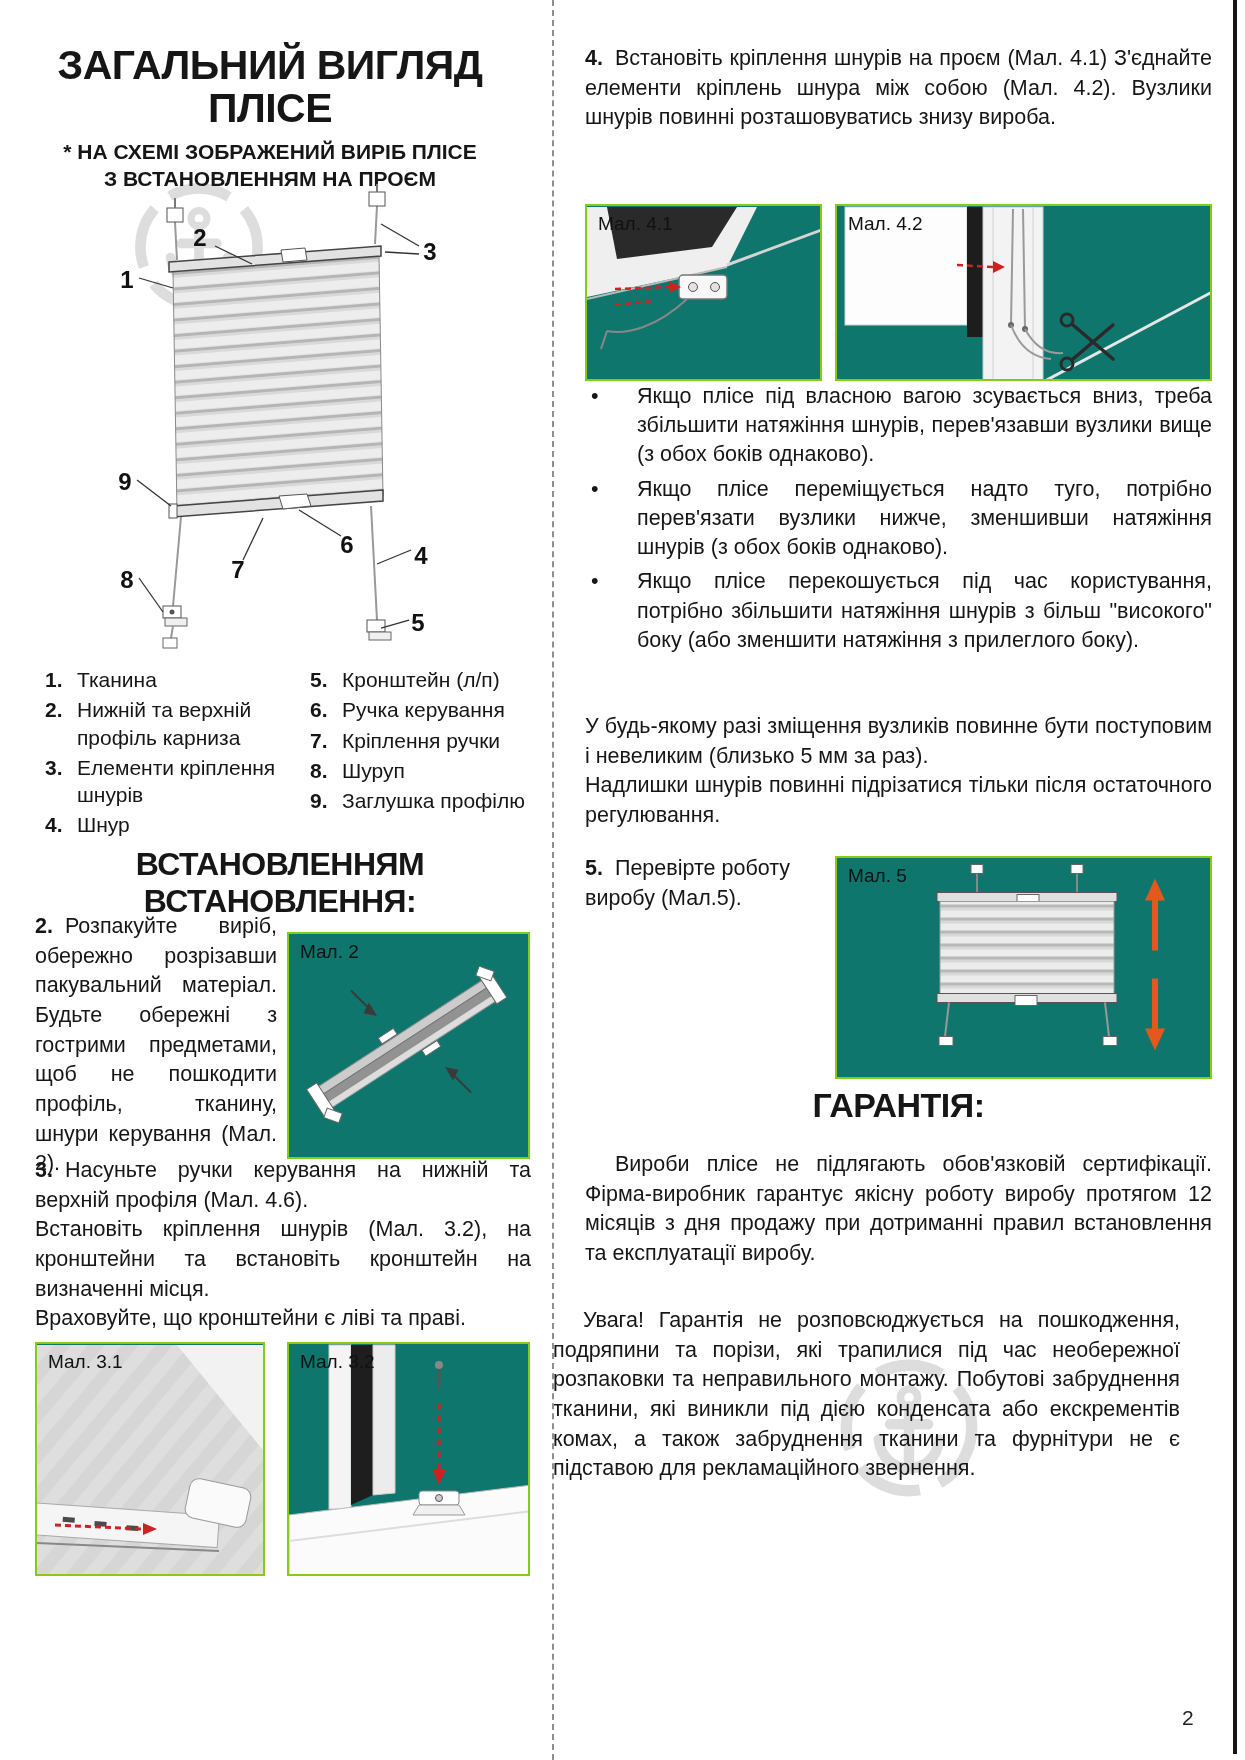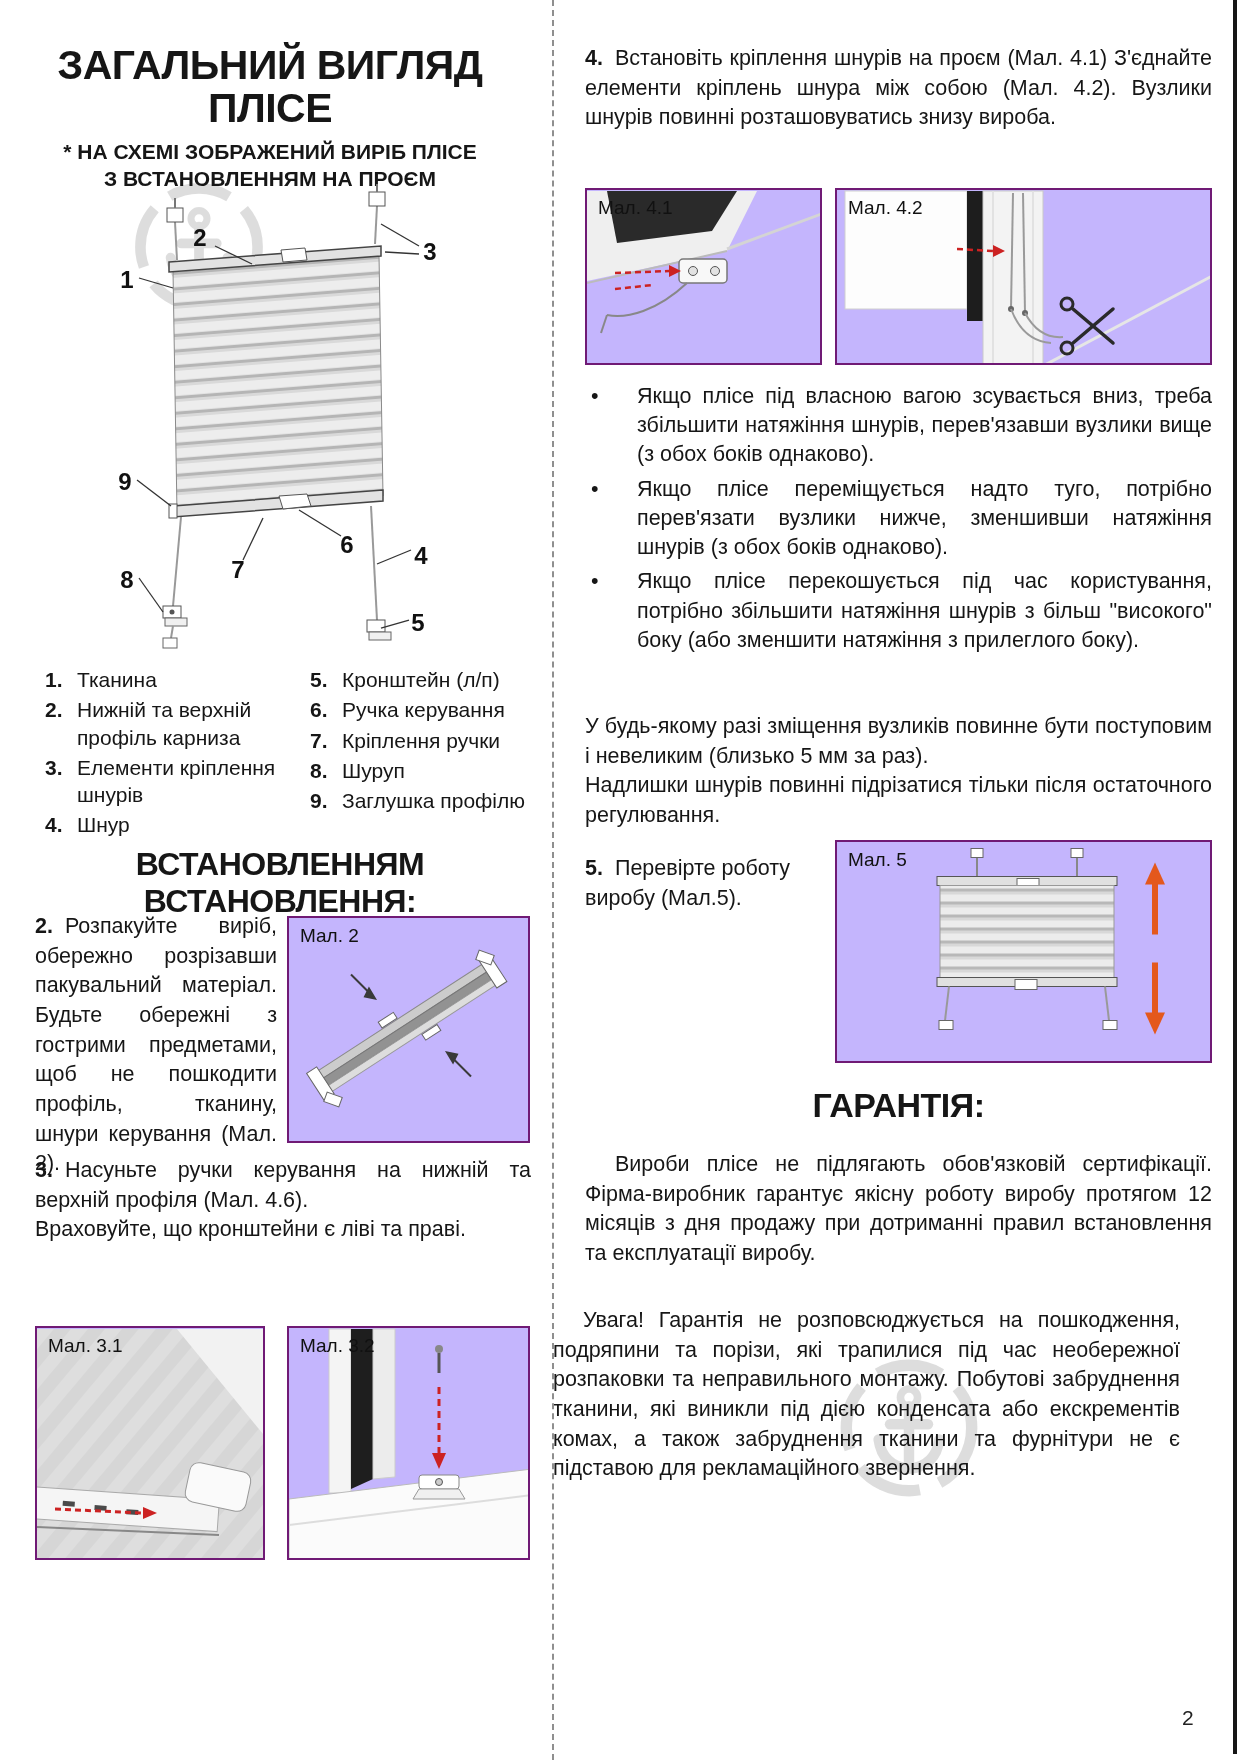--- a/index.html
+++ b/index.html
@@ -14,21 +14,21 @@
   .doc-title { font-size:41px; font-weight:700; line-height:1.04; text-align:center; letter-spacing:-.5px; font-stretch:condensed; }
   .subtitle  { font-size:21px; font-weight:700; line-height:1.3; text-align:center; font-stretch:condensed; }
   .section-title { font-size:32px; font-weight:700; text-align:center; letter-spacing:-.5px; font-stretch:condensed; }
   .para { font-size:21.5px; line-height:1.38; text-align:justify; }
   .b { font-weight:700; margin-right:12px; }
   .parts { font-size:21px; line-height:1.3; }
   .part { display:flex; margin-bottom:3px; }
   .part .num { font-weight:700; width:32px; flex:none; }
   .bullet-item { position:relative; padding-left:52px; margin-bottom:5px; text-align:justify; font-size:21.5px; line-height:1.36; }
   .bullet-item .dot { position:absolute; left:6px; top:0; }
-  .fig { position:absolute; border:2px solid #701a75; background:#c4b5fd; overflow:hidden; }
+  .fig { position:absolute; border:2px solid #84cc16; background:#0f766e; overflow:hidden;margin-top:16px; }
   .fig-label { position:absolute; top:7px; left:11px; font-size:19px; color:#111; z-index:3; }
   .fig svg { position:absolute; left:0; top:0; }
   .indent { text-indent:30px; }
   .vsep { position:absolute; left:552px; top:0; height:1760px; border-left:2px dashed #8f8f8f; }
   .right-rule { position:absolute; left:1233px; top:0; width:4px; height:1754px; background:#161616; }
   .page-number { position:absolute; left:1182px; top:1706px; font-size:21px; color:#222; }
   .callout { font-size:24px; font-weight:700; fill:#111; font-family:"Liberation Sans",sans-serif; }
   .leader { stroke:#333; stroke-width:1.3; }
 </style>
 </head>
@@ -192,20 +192,21 @@
         <line x1="182" y1="158" x2="164" y2="140"></line>
           <polygon points="168,136 158,134 164,144"></polygon>
       </g>
       <rect x="188" y="34" width="16" height="10" fill="#fff" stroke="#666" transform="rotate(20 196 39)"></rect>
       <rect x="36" y="176" width="16" height="10" fill="#fff" stroke="#666" transform="rotate(20 44 181)"></rect>
     </svg>
   </div>
 
   <div class="abs para" style="left:35px; top:1156px; width:496px;">
     <div><span class="b">3.</span><span>Насуньте ручки керування на нижній та верхній профіля (Мал. 4.6).</span></div>
+    <div>Встановіть кріплення шнурів (Мал. 3.2), на кронштейни та встановіть кронштейн на визначенні місця.</div>
     <div>Враховуйте, що кронштейни є ліві та праві.</div>
   </div>
 
   <div class="fig" style="left:35px; top:1326px; width:230px; height:234px;">
     <svg width="230" height="234" viewBox="0 0 230 232">
       <defs>
         <pattern id="diagTexA" width="26" height="26" patternUnits="userSpaceOnUse" patternTransform="rotate(40)">
           <rect width="26" height="26" fill="#d6d6d6"></rect>
           <rect width="13" height="26" fill="#dedede"></rect>
         </pattern>

